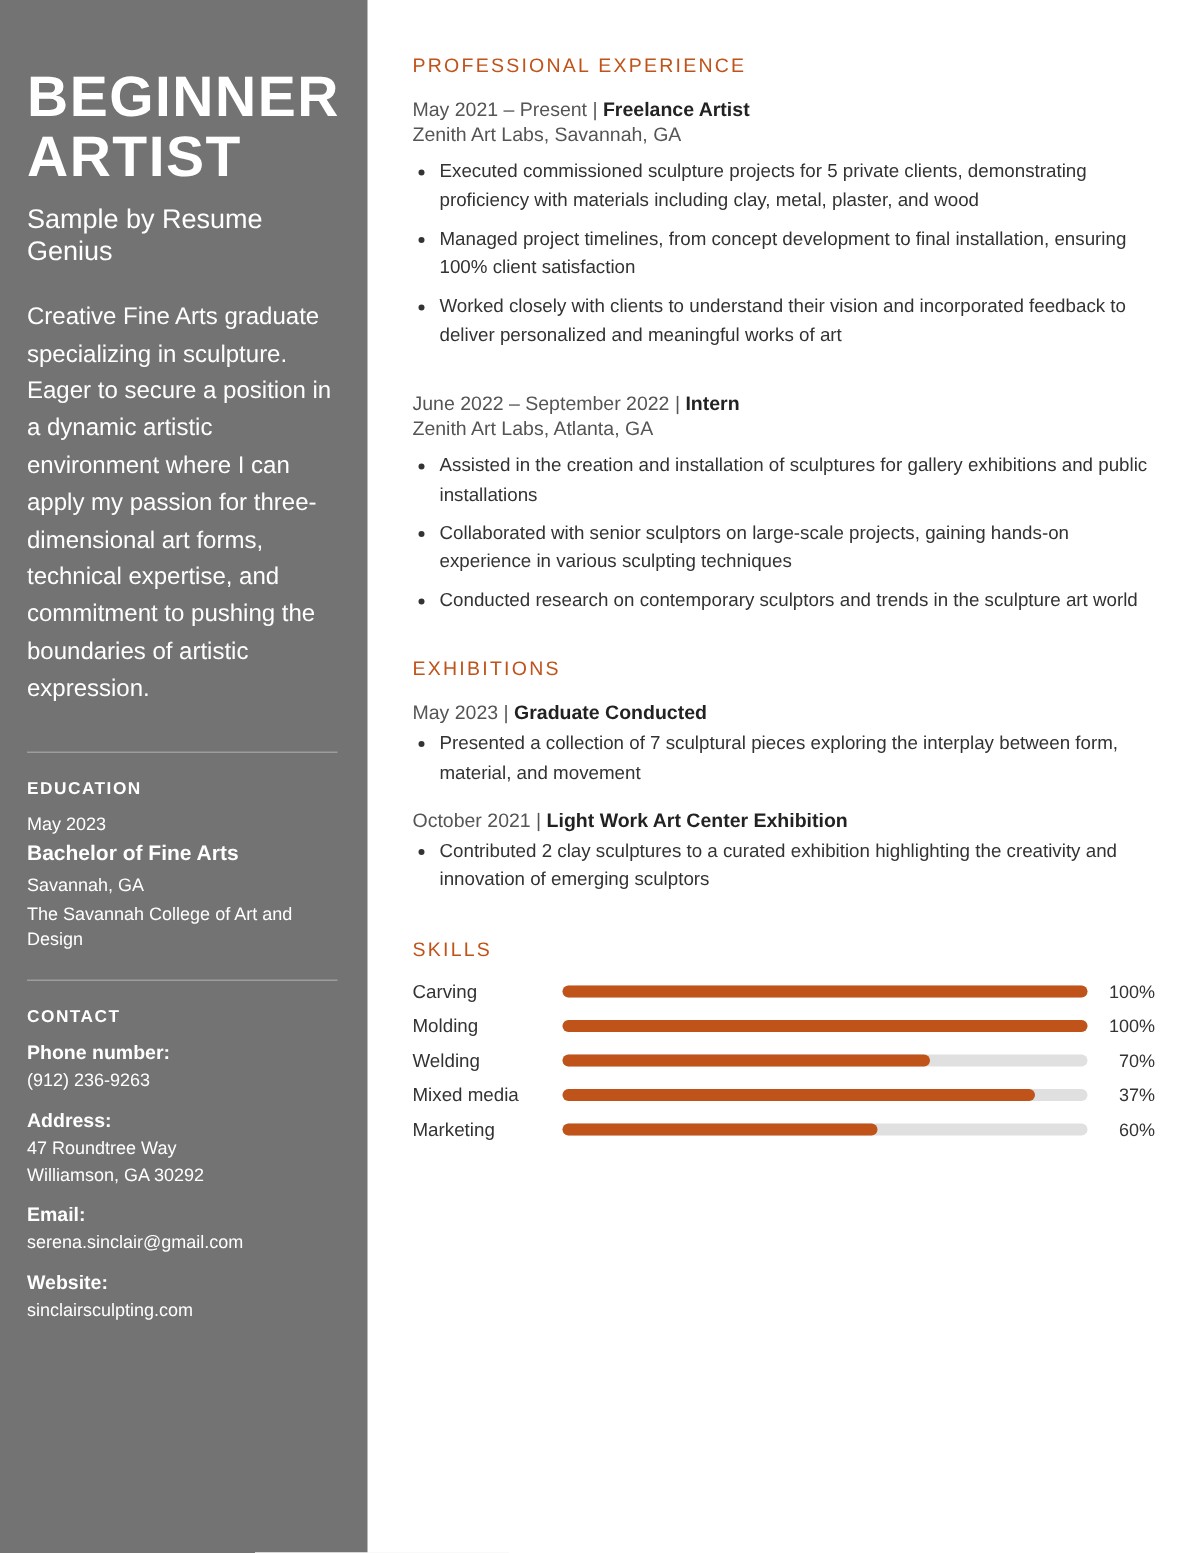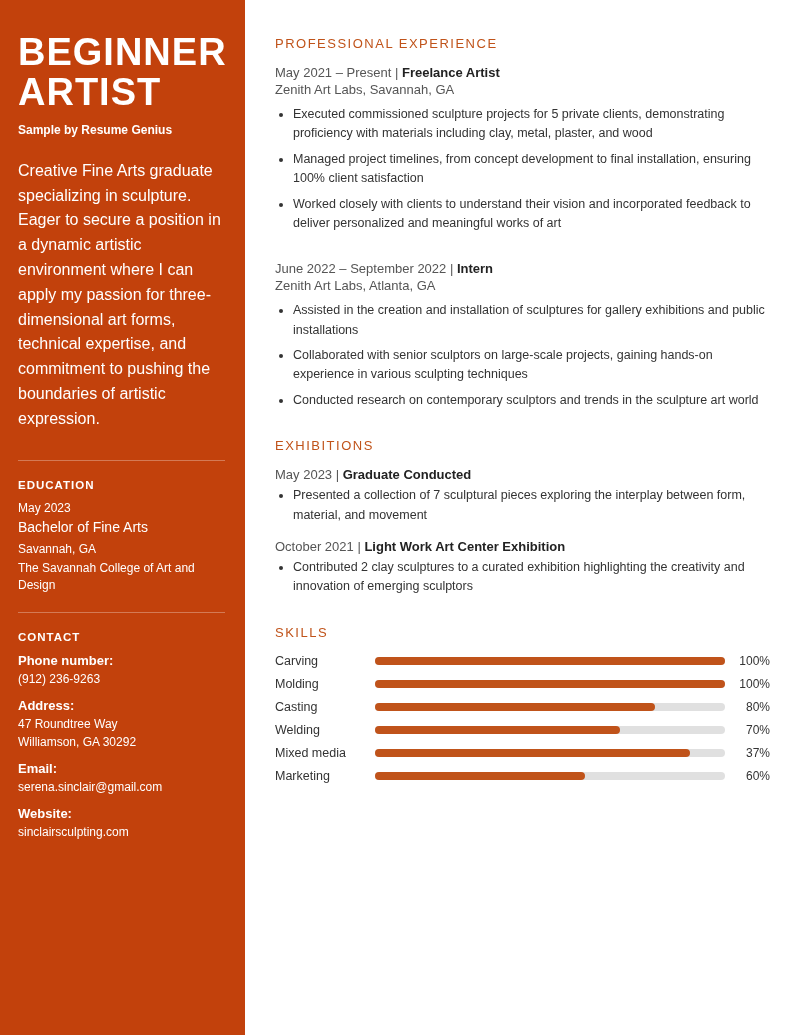--- a/index.html
+++ b/index.html
@@ -14,35 +14,35 @@
     .resume {
       width: 800px;
       min-height: 1035px;
       background: #fff;
       display: flex;
     }
     
     .sidebar {
       width: 245px;
       min-width: 245px;
-      background: #c2410c;
-      color: #fff;
-      padding: 33px 20px 30px 18px;
+      background: #737373;
+      color: #fff;
+      padding: 46px 20px 30px 18px;
     }
     .sidebar-name {
       font-size: 38px;
       font-weight: 900;
       line-height: 1.05;
       text-transform: uppercase;
       letter-spacing: 1px;
       margin-bottom: 10px;
     }
     .sidebar-subtitle {
-      font-size: 12px;
-      font-weight: 700;
+      font-size: 18px;
+      font-weight: 400;
       margin-bottom: 22px;
       color: #fff;
     }
     .sidebar-summary {
       font-size: 16px;
       line-height: 1.55;
       color: #fff;
       margin-bottom: 28px;
     }
     .sidebar-section-title {
@@ -58,21 +58,21 @@
       border-top: 1px solid rgba(255,255,255,0.3);
       margin: 18px 0;
     }
     .edu-date {
       font-size: 12px;
       color: #fff;
       margin-bottom: 4px;
     }
     .edu-degree {
       font-size: 14px;
-      font-weight: 400;
+      font-weight: 700;
       color: #fff;
       margin-bottom: 6px;
     }
     .edu-school {
       font-size: 12px;
       color: #fff;
       margin-bottom: 3px;
       line-height: 1.4;
     }
     .contact-label {
@@ -288,27 +288,20 @@
       <div class="skill-pct">100%</div>
     </div>
           <div class="skill-row">
       <div class="skill-name">Molding</div>
       <div class="skill-bar-bg">
         <div class="skill-bar-fill" style="width:100%"></div>
       </div>
       <div class="skill-pct">100%</div>
     </div>
           <div class="skill-row">
-      <div class="skill-name">Casting</div>
-      <div class="skill-bar-bg">
-        <div class="skill-bar-fill" style="width:80%"></div>
-      </div>
-      <div class="skill-pct">80%</div>
-    </div>
-          <div class="skill-row">
       <div class="skill-name">Welding</div>
       <div class="skill-bar-bg">
         <div class="skill-bar-fill" style="width:70%"></div>
       </div>
       <div class="skill-pct">70%</div>
     </div>
           <div class="skill-row">
       <div class="skill-name">Mixed media</div>
       <div class="skill-bar-bg">
         <div class="skill-bar-fill" style="width:90%"></div>

